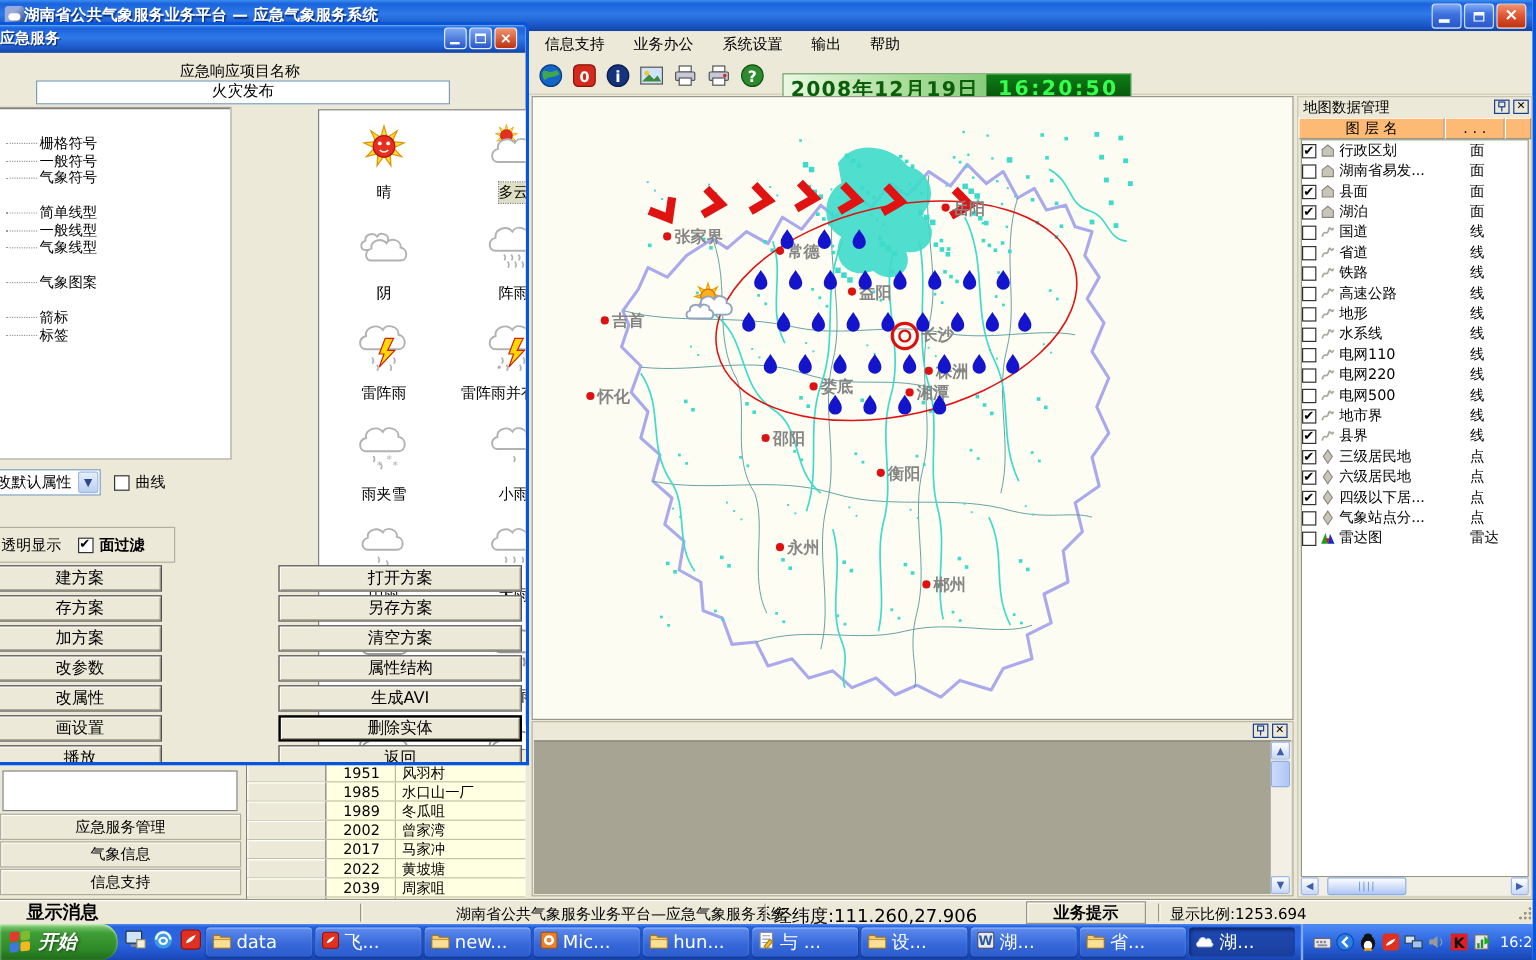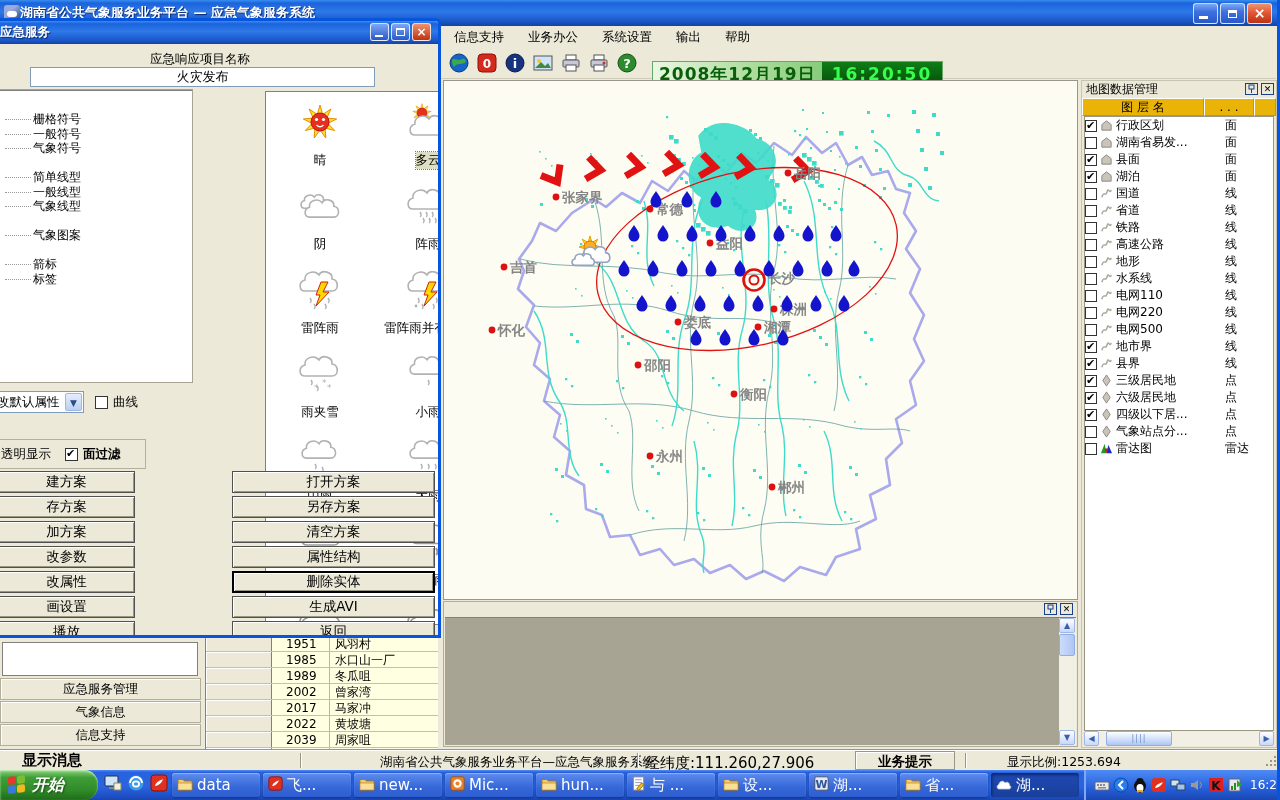--- a/index.html
+++ b/index.html
@@ -118,21 +118,21 @@
   .info-vscroll .btn { position:absolute; left:0; width:16px; height:15px; background:linear-gradient(180deg,#FDFEFF,#C9D8F8);
     border:1px solid #9EB6E8; border-radius:2px; color:#3B5FA8; font-size:8px; text-align:center; line-height:14px; }
   .info-vscroll .up{top:0;} .info-vscroll .down{bottom:0;}
   .info-vscroll .thumb { position:absolute; left:0; top:16px; width:16px; height:22px;
     background:linear-gradient(90deg,#CDDBFB,#AEC6F5); border:1px solid #90AEE4; border-radius:2px; }
 
   
   .layer-panel { position:absolute; left:1081px; top:80px; width:196px; height:668px; background:#ECE9D8; border:1px solid #C8C4B2; }
   .lp-title { height:17px; display:flex; align-items:center; position:relative; padding-left:4px; font-size:12px; }
   .lp-header { height:18px; display:flex; }
-  .lp-hcell { background:#eab308; border:1px solid #fff; border-right-color:#9a9684; border-bottom-color:#9a9684;
+  .lp-hcell { background:#fdba74; border:1px solid #fff; border-right-color:#9a9684; border-bottom-color:#9a9684;
     font-size:12px; text-align:center; line-height:16px; }
   .lp-list { position:absolute; left:2px; right:2px; top:35px; bottom:16px; background:#fff; border:1px solid #9a9684; overflow:hidden; }
   .layer-row { height:17px; display:flex; align-items:center; gap:3px; padding-left:0; }
   .layer-row .cb { width:12px; height:12px; }
   .layer-row .lname { font-size:12px; white-space:nowrap; overflow:hidden; flex:1; }
   .layer-row .ltype { width:48px; font-size:12px; flex:none; }
   .lp-hscroll { position:absolute; left:2px; right:2px; bottom:1px; height:15px; background:#F2F0E4; }
   .lp-hscroll .btn { position:absolute; top:0; width:15px; height:15px; background:linear-gradient(180deg,#FDFEFF,#C9D8F8);
     border:1px solid #9EB6E8; border-radius:2px; color:#3B5FA8; font-size:8px; text-align:center; line-height:14px; }
   .lp-hscroll .thumb { position:absolute; left:22px; top:0; width:66px; height:15px;
@@ -141,21 +141,21 @@
 
   
   .statusbar { position:absolute; left:0; top:750px; width:1280px; height:20px; background:#ECE9D8;
     border-top:1px solid #fff; box-shadow:0 -1px 0 #9a9684; z-index:45; }
   .sb-msg { position:absolute; left:22px; top:0px; font-size:15px; font-weight:bold; }
   .sb-div { position:absolute; top:2px; bottom:2px; width:2px; border-left:1px solid #9a9684; border-right:1px solid #fff; }
   .sb-title { position:absolute; left:380px; top:3px; font-size:12.5px; }
   .sb-coords { position:absolute; left:645px; top:3px; font-size:15px; }
   .sb-biz { position:absolute; left:855px; top:0px; width:100px; height:19px; background:#ECE9D8;
     border:1px solid #9a9684; box-shadow:inset 1px 1px 0 #fff; text-align:center; font-weight:bold; font-size:13.5px; line-height:18px; }
-  .sb-scale { position:absolute; left:1007px; top:3px; font-size:12.5px; }
+  .sb-scale { position:absolute; left:975px; top:3px; font-size:12.5px; }
   .sb-grip { position:absolute; right:4px; bottom:2px; width:12px; height:12px;
     background:radial-gradient(circle at 3px 9px,#9a9684 1px,transparent 1.5px),
                radial-gradient(circle at 7px 9px,#9a9684 1px,transparent 1.5px),
                radial-gradient(circle at 11px 9px,#9a9684 1px,transparent 1.5px),
                radial-gradient(circle at 7px 5px,#9a9684 1px,transparent 1.5px),
                radial-gradient(circle at 11px 5px,#9a9684 1px,transparent 1.5px),
                radial-gradient(circle at 11px 1px,#9a9684 1px,transparent 1.5px); }
 
   
   .taskbar { position:absolute; left:0; top:770px; width:1280px; height:30px; z-index:60;
@@ -1031,22 +1031,22 @@
         <button class="xpbtn">改参数</button>
         <button class="xpbtn">改属性</button>
         <button class="xpbtn">画设置</button>
         <button class="xpbtn">播放</button>
       </div>
     <div class="btncol right" id="btns-right">
         <button class="xpbtn">打开方案</button>
         <button class="xpbtn">另存方案</button>
         <button class="xpbtn">清空方案</button>
         <button class="xpbtn">属性结构</button>
+        <button class="xpbtn">生成AVI</button>
         <button class="xpbtn default">删除实体</button>
-        <button class="xpbtn">生成AVI</button>
         <button class="xpbtn">返回</button>
       </div>
   </div>
 
   <div class="white-list"></div>
   <div id="left-nav">
       <div class="navbar-btn" style="top: 678px;">应急服务管理</div>
       <div class="navbar-btn" style="top: 701px;">气象信息</div>
       <div class="navbar-btn" style="top: 724px;">信息支持</div>
     </div>

